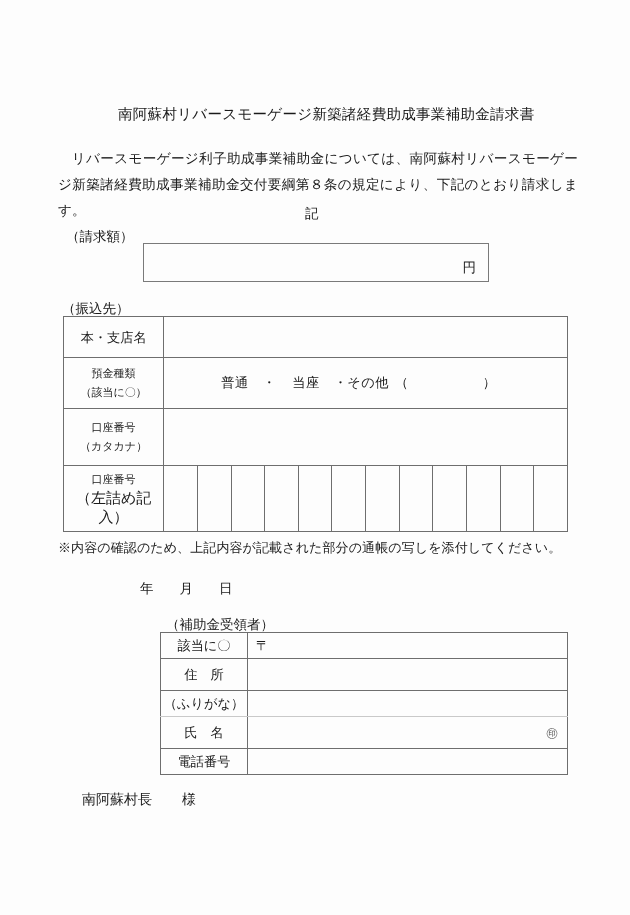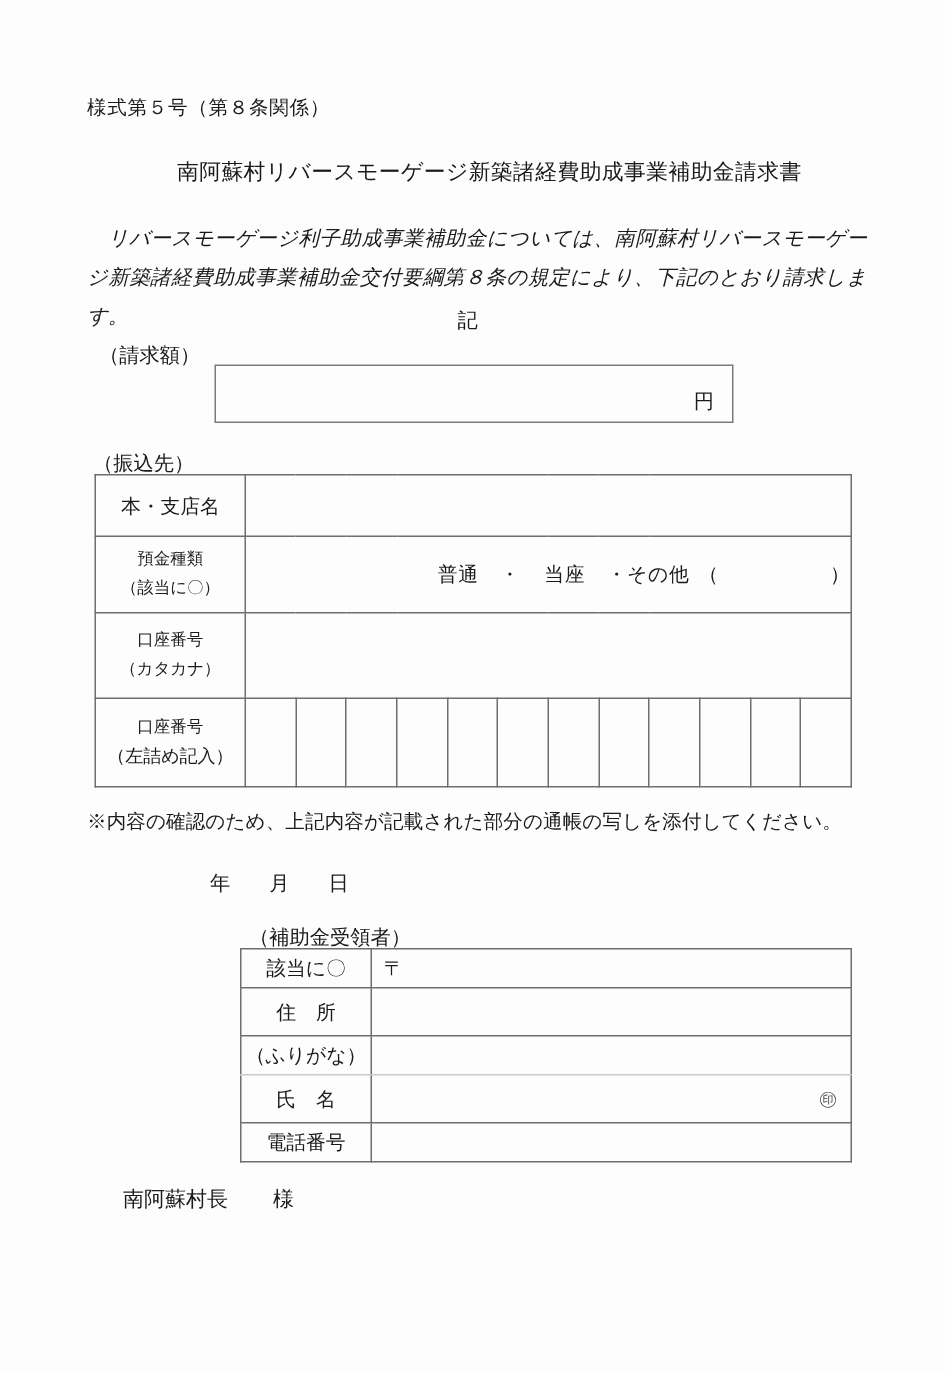--- a/index.html
+++ b/index.html
@@ -39,21 +39,20 @@
 
   .body-para {
     position: absolute;
     left: 58px; top: 146px;
     width: 520px;
     font-size: 13.6px;
     line-height: 26px;
     white-space: normal;
     text-align: justify;
     letter-spacing: 0.1px;
-    font-style: italic;
   }
   .body-para .indent { display: inline-block; width: 1em; }
 
   .ki-mark {
     left: 305px; top: 205px;
     font-size: 13.5px;
   }
 
   .amount-label {
     left: 66px; top: 228px;
@@ -103,32 +102,31 @@
     line-height: 19px;
     padding: 4px 0;
   }
   #bank-table td.val { }
   .sub {
     display: block;
     font-size: 11px;
   }
   .sub-small {
     display: block;
-    font-size: 12px;
+    font-size: 15px;
   }
   .r-kinyu td, .r-shiten td { height: 32px; }
   .r-yokin td { height: 42px; }
   .r-meigi td { height: 48px; }
   .r-koza td { height: 50px; }
 
   .deposit-types {
     padding-left: 57px;
     font-size: 13.2px;
     letter-spacing: 0.5px;
-    text-align: right;
   }
   .gap-a { display: inline-block; width: 14px; }
   .gap-b { display: inline-block; width: 16px; }
   .gap-c { display: inline-block; width: 6px; }
   .gap-paren { display: inline-block; width: 74px; }
 
   td.digit { width: 33.5px; }
 
   .note-line {
     left: 58px; top: 539px;
@@ -180,21 +178,20 @@
     left: 82px; top: 791px;
     font-size: 14px;
   }
   .footer-line .g { display: inline-block; width: 30px; }
 </style>
 </head>
 <body>
 
 <div class="page">
 
-  <div class="abs form-no">様式第５号（第８条関係）</div>
 
   <div class="abs doc-title">南阿蘇村リバースモーゲージ新築諸経費助成事業補助金請求書</div>
 
   <div class="body-para"><span class="indent"></span><span>リバースモーゲージ利子助成事業補助金については、南阿蘇村リバースモーゲージ新築諸経費助成事業補助金交付要綱第８条の規定により、下記のとおり請求します。</span></div>
 
   <div class="abs ki-mark">記</div>
 
   <div class="abs amount-label">（請求額）</div>
 
   <div class="amount-box">

